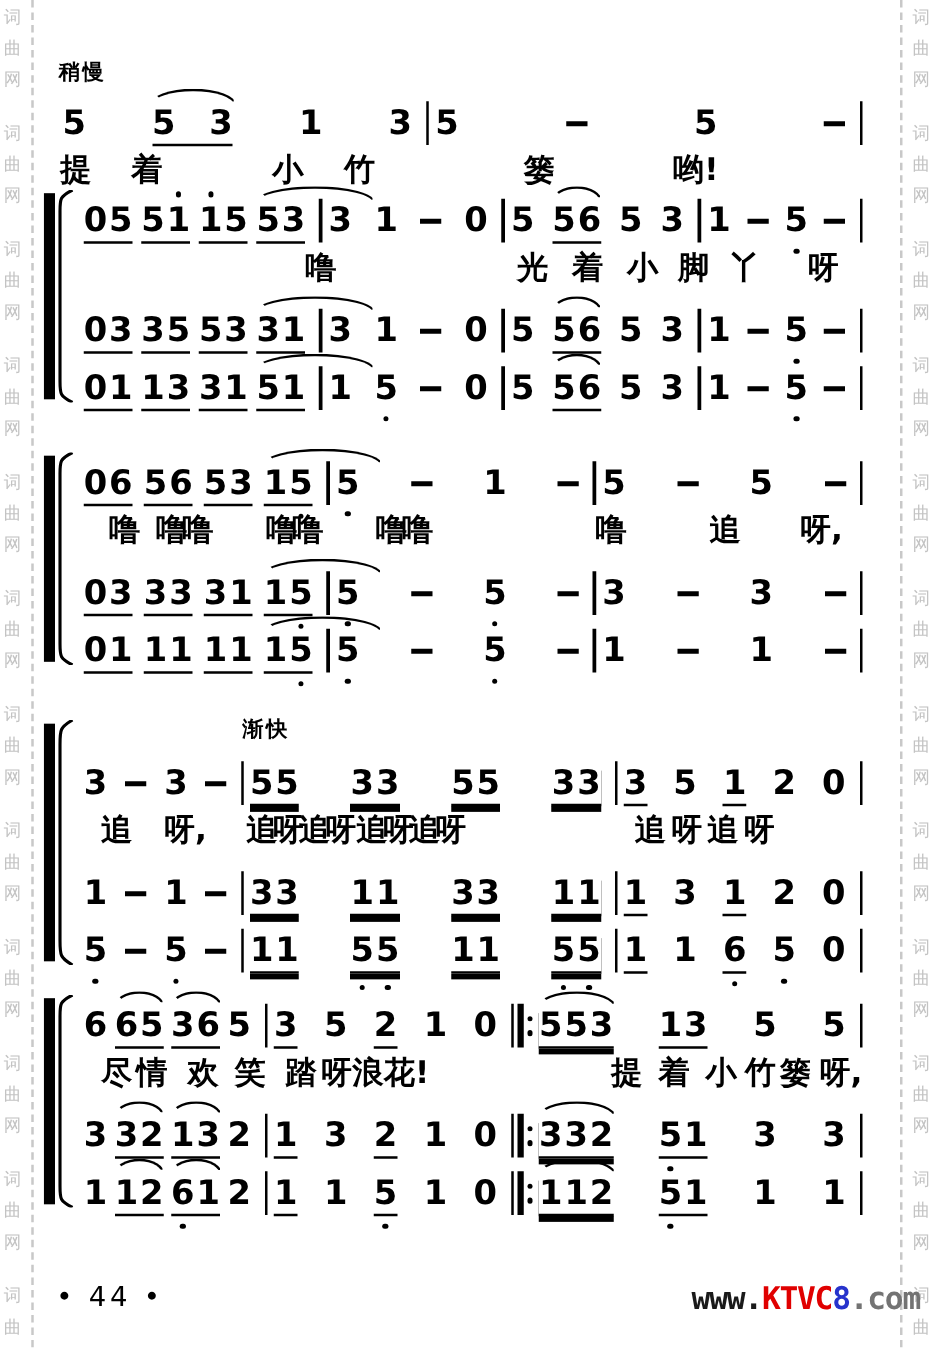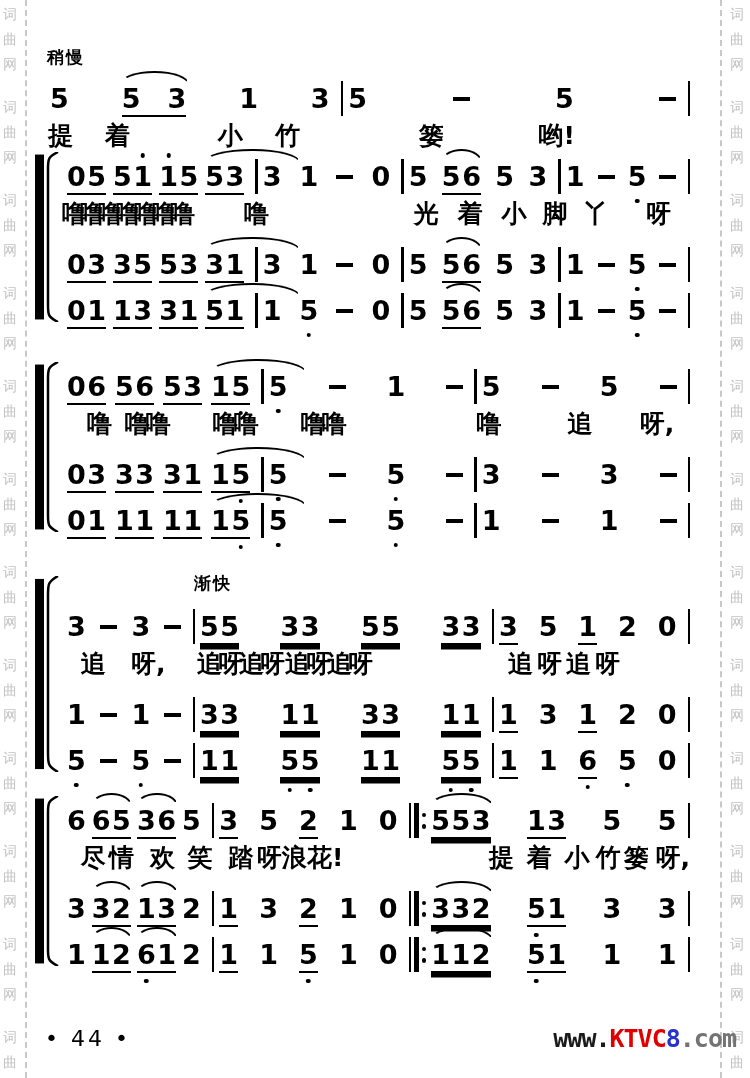--- a/index.html
+++ b/index.html
@@ -311,21 +311,20 @@
           <div class="tok"><span class="tok-chars">
               <span class="ch">5<i class="dot below"></i></span>
             </span></div>
           <div class="tok dash">
             <div class="dashbar"></div>
           </div>
         </div>
         <div class="bar"></div>
       </div>
       <div class="lyricrow">
-        <span class="lyr" style="left: 0%; letter-spacing: -7px;">噜噜噜噜噜噜噜</span>
         <span class="lyr" style="left: 29%;">噜</span>
         <span class="lyr" style="left: 56%;">光</span>
         <span class="lyr" style="left: 63%;">着</span>
         <span class="lyr" style="left: 70%;">小</span>
         <span class="lyr" style="left: 76.5%;">脚</span>
         <span class="lyr" style="left: 83%;">丫</span>
         <span class="lyr" style="left: 93%;">呀</span>
       </div>
       <div class="noterow">
         <div class="measure" style="flex-grow: 32; flex-basis: 0px;">

